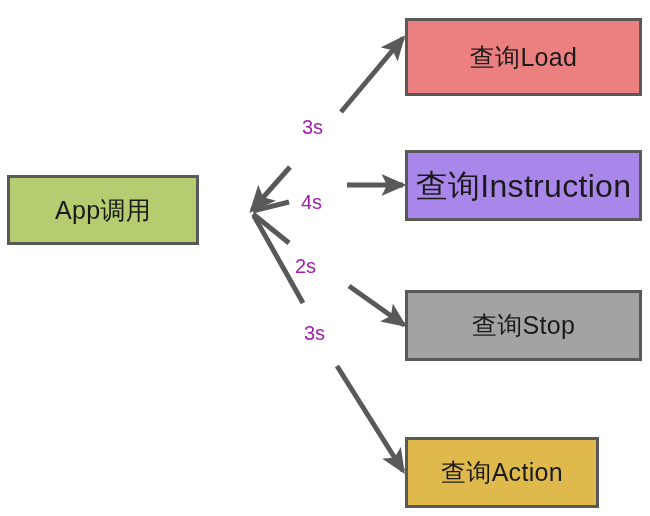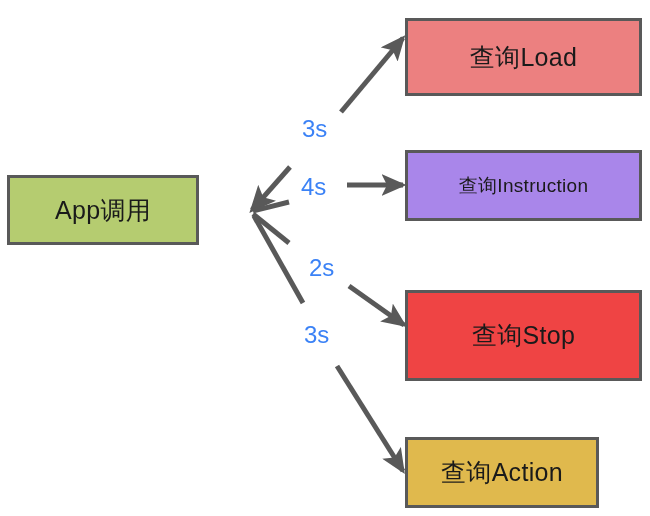--- a/index.html
+++ b/index.html
@@ -45,53 +45,53 @@
     height: 78px;
     background: #ec8080;
     margin-top: 11px;
   }
   #node-instruction {
     left: 405px;
     top: 150px;
     width: 237px;
     height: 71px;
     background: #a986ea;
-    font-size: 19px;
+    font-size: 32px;
   }
   #node-stop {
     left: 405px;
     top: 290px;
     width: 237px;
-    height: 91px;
-    background: #ef4444;
+    height: 71px;
+    background: #a3a3a3;
   }
   #node-action {
     left: 405px;
     top: 437px;
     width: 194px;
     height: 71px;
     background: #e0b94d;
   }
   #edges-layer {
     position: absolute;
     left: 0;
     top: 0;
     width: 650px;
     height: 516px;
   }
   .edge-label {
     position: absolute;
-    font-size: 24px;
-    color: #3b82f6;
+    font-size: 20px;
+    color: #a21caf;
     line-height: 1;
     white-space: nowrap;
   }
   #edge-label-0 { left: 302px; top: 117px; }
-  #edge-label-1 { left: 301px; top: 175px; }
-  #edge-label-2 { left: 309px; top: 256px; }
+  #edge-label-1 { left: 301px; top: 192px; }
+  #edge-label-2 { left: 295px; top: 256px; }
   #edge-label-3 { left: 304px; top: 323px; }
 </style>
 </head>
 <body>
 
 <div id="canvas">
 
   <svg id="edges-layer" viewBox="0 0 650 516" width="650" height="516" xmlns="http://www.w3.org/2000/svg">
     <defs>
       <marker id="arrowhead" markerWidth="5" markerHeight="4.4" refX="4.3" refY="2.2" orient="auto" markerUnits="strokeWidth">

